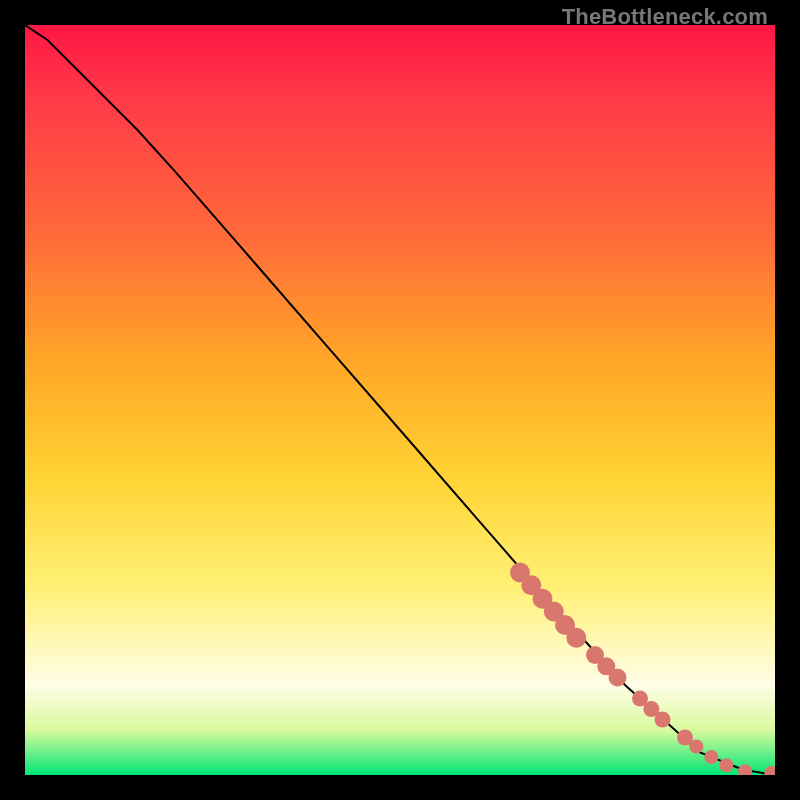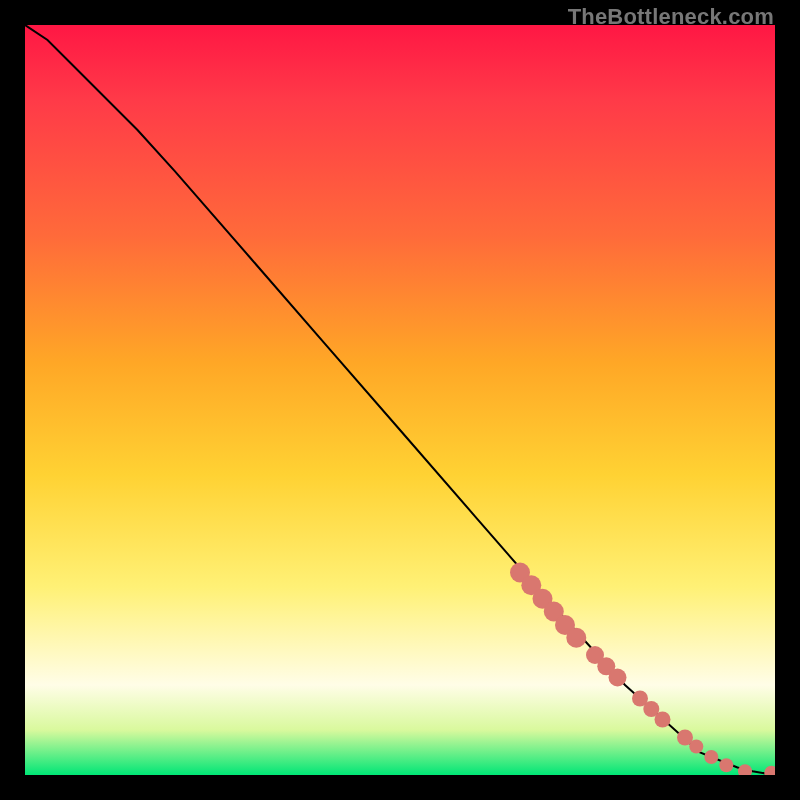--- a/index.html
+++ b/index.html
@@ -31,21 +31,21 @@
       #ffd233 60%,
       #fff176 75%,
       #fffde7 88%,
       #d9f99d 94%,
       #00e676 100%
     );
   }
   .attribution {
     position: absolute;
     top: 4px;
-    right: 26px;
+    right: 32px;
     font-size: 22px;
     font-weight: 600;
     color: #777;
     letter-spacing: 0.2px;
   }
   svg.overlay {
     position: absolute;
     left: 0;
     top: 0;
     width: 750px;

